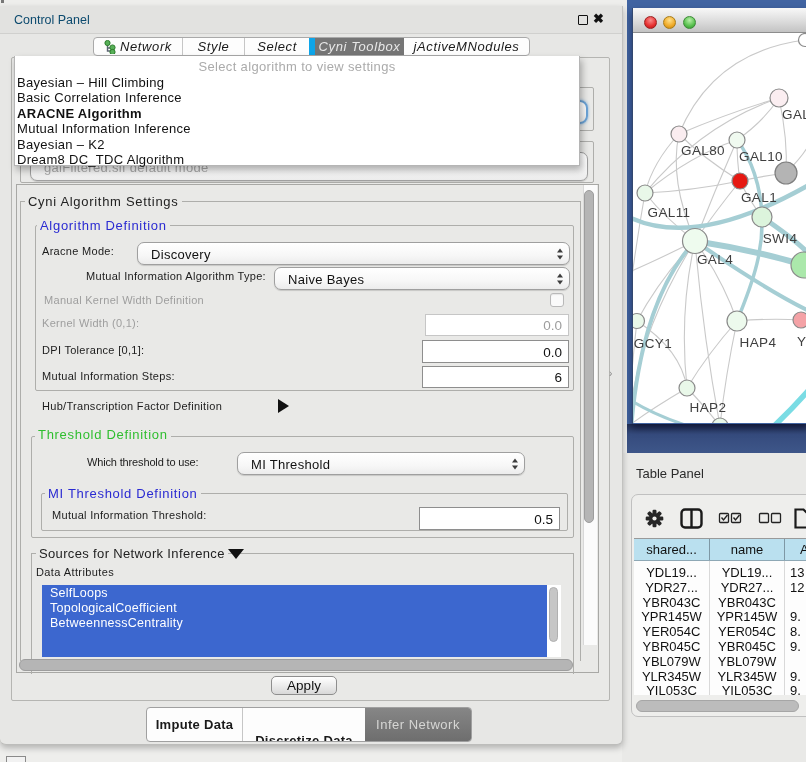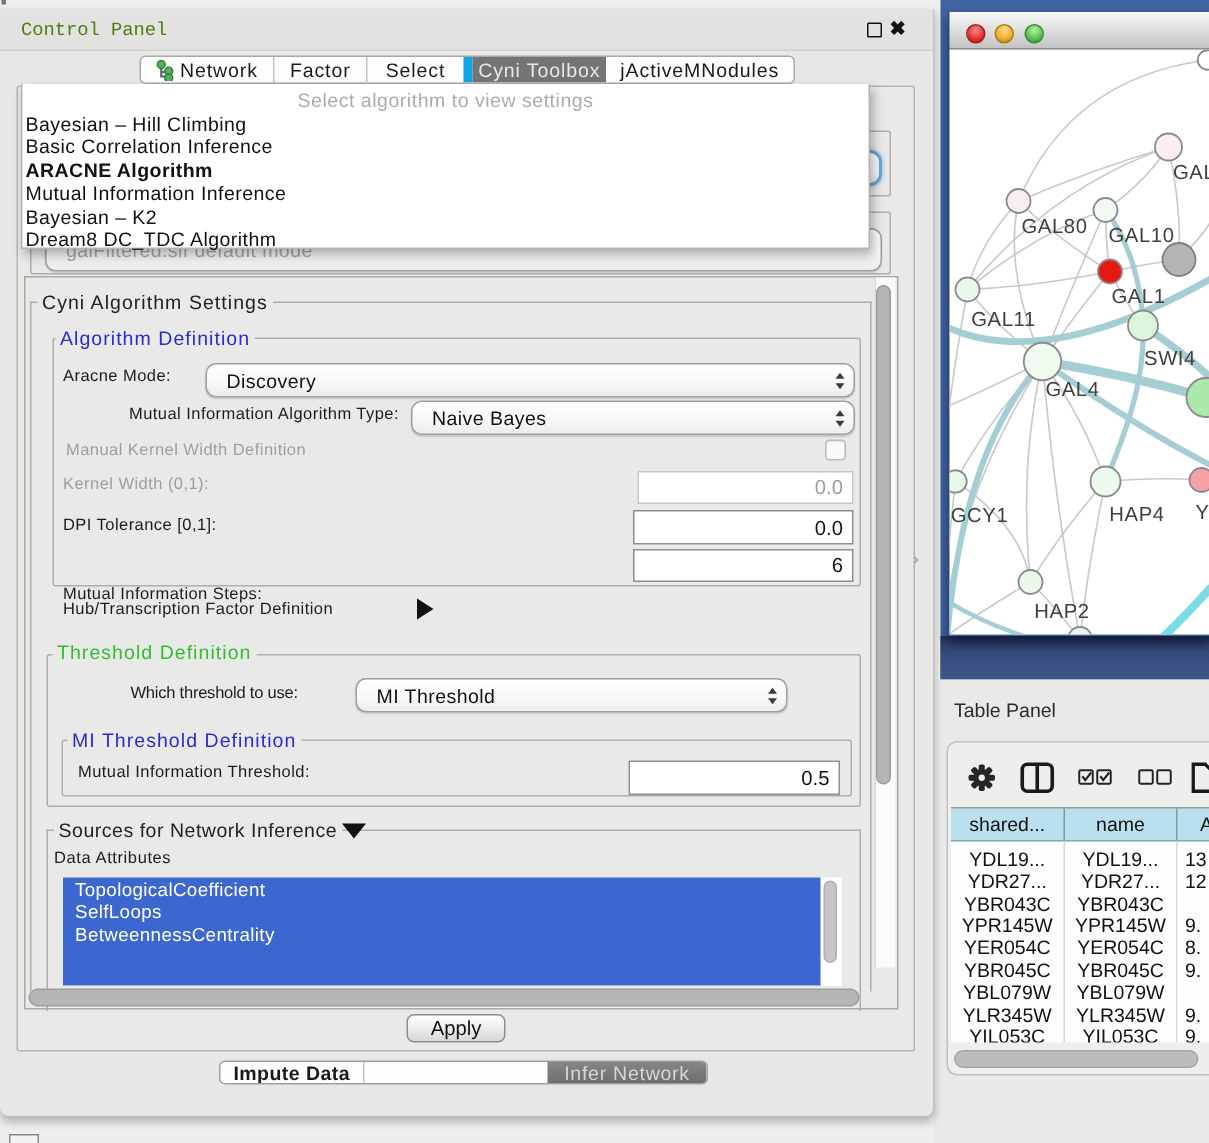--- a/index.html
+++ b/index.html
@@ -198,41 +198,41 @@
   <div style="position:absolute;left:156px;top:118.4px;">9.</div>
 </div>
 
 <div class="abs" style="left:636px;top:700px;width:163px;height:12px;background:#bcbcbc;
      border:1px solid #a6a6a6;border-radius:6px;box-sizing:border-box;"></div>
 
 <div class="abs" style="left:0;top:6px;width:622px;height:738px;background:#e7e7e5;
      border-radius:0 0 6px 6px;border-right:1px solid #c2c2c0;border-bottom:1px solid #bdbdbb;box-shadow:0 3px 6px rgba(0,0,0,0.25);"></div>
 <div class="abs" style="left:0;top:6px;width:622px;height:27px;background:#e2e2e0;
      border-bottom:1px solid #d0d0ce;"></div>
-<div class="abs" style="left:14px;top:13px;font-size:12.5px;color:#4d7c0f;font-family:Liberation Mono, monospace;">Control Panel</div>
+<div class="abs" style="left:14px;top:13px;font-size:12.5px;color:#0c4a6e;">Control Panel</div>
 <div class="abs" style="left:578px;top:14.5px;width:8px;height:8px;border:1.6px solid #111;border-radius:1px;"></div>
 <div class="abs" style="left:593px;top:11px;font-size:13px;font-weight:bold;color:#111;">✖</div>
 
 <div class="abs" style="left:598px;top:72px;width:1px;height:628px;background:#c9c9c7;"></div>
 <div class="abs" style="left:16px;top:72px;width:583px;height:1px;background:#c9c9c7;"></div>
 
 <div class="abs" style="left:93px;top:37px;width:435px;height:17px;background:#fdfdfd;
      border:1px solid #a9a9a9;border-radius:4px;overflow:hidden;display:flex;
-     font-size:13px;letter-spacing:0.6px;color:#1a1a1a;">
+     font-size:13px;letter-spacing:0.6px;color:#1a1a1a;font-style:italic;">
   <div style="width:88px;display:flex;align-items:center;justify-content:center;border-right:1px solid #c6c6c6;">
     <svg width="13" height="14" viewBox="0 0 13 14" style="margin-right:3px;flex:none;">
       <path d="M3.5,4 V11 H7" fill="none" stroke="#5a6470" stroke-width="1.4"></path>
       <path d="M3.5,8 H7" fill="none" stroke="#5a6470" stroke-width="1.4"></path>
       <circle cx="3.5" cy="3" r="2.6" fill="#58b058" stroke="#2e7d2e"></circle>
       <circle cx="8.5" cy="7.5" r="2.6" fill="#58b058" stroke="#2e7d2e"></circle>
       <circle cx="8.5" cy="12" r="2.6" fill="#58b058" stroke="#2e7d2e"></circle>
     </svg>
     <span>Network</span>
   </div>
-  <div style="width:61px;display:flex;align-items:center;justify-content:center;border-right:1px solid #c6c6c6;">Factor</div>
+  <div style="width:61px;display:flex;align-items:center;justify-content:center;border-right:1px solid #c6c6c6;">Style</div>
   <div style="width:64px;display:flex;align-items:center;justify-content:center;border-right:6px solid #0ea5e9;">Select</div>
   <div style="width:89px;display:flex;align-items:center;justify-content:center;background:#757575;color:#e8e8e8;">Cyni Toolbox</div>
   <div style="flex:1;display:flex;align-items:center;justify-content:center;">jActiveMNodules</div>
 </div>
 
 <div class="abs" style="left:11px;top:57px;width:599px;height:644px;border:1px solid #b5b5b2;
      background:#e9e9e7;border-radius:2px;box-sizing:border-box;"></div>
 
 <div class="grp" style="left:20px;top:87px;width:574px;height:44px;"></div>
 <div class="abs combo" style="left:30px;top:100px;width:558px;height:24px;border:2.5px solid #6ba3d6;
@@ -266,21 +266,21 @@
 <div class="abs" style="left:550px;top:293px;width:12px;height:12px;background:#fafafa;
      border:1px solid #b9b9b9;border-radius:3px;box-shadow:inset 0 1px 1px rgba(0,0,0,0.08);"></div>
 <div class="lbl dis" style="left:42px;top:317px;">Kernel Width (0,1):</div>
 <div class="field" style="left:425px;top:314px;width:144px;height:22px;border-color:#c6c6c6;color:#9d9d9d;">
     <span>0.0</span>
   </div>
 <div class="lbl" style="left:42px;top:344px;">DPI Tolerance [0,1]:</div>
 <div class="field" style="left:422px;top:340px;width:147px;height:23px;">
     <span>0.0</span>
   </div>
-<div class="lbl" style="left:42px;top:370px;margin-top:20px;">Mutual Information Steps:</div>
+<div class="lbl" style="left:42px;top:370px;">Mutual Information Steps:</div>
 <div class="field" style="left:422px;top:366px;width:147px;height:22px;">
     <span>6</span>
   </div>
 
 <div class="lbl" style="left:42px;top:400px;">Hub/Transcription Factor Definition</div>
 <div class="abs" style="left:278px;top:399px;width:0;height:0;border-top:7px solid transparent;
      border-bottom:7px solid transparent;border-left:11px solid #111;"></div>
 
 <div class="grp" style="left:31px;top:436px;width:543px;height:102px;"></div>
 <div class="gtit" style="left:35px;top:427px;color:#2fbe2f;">Threshold Definition</div>
@@ -303,36 +303,36 @@
 <div class="gtit" style="left:36px;top:546px;color:#222;letter-spacing:0.35px;">Sources for Network Inference</div>
 <div class="abs" style="left:228px;top:549px;width:0;height:0;border-left:8px solid transparent;
      border-right:8px solid transparent;border-top:10px solid #111;"></div>
 
 <div class="lbl" style="left:36px;top:566px;letter-spacing:0.4px;">Data Attributes</div>
 
 <div class="abs" style="left:42px;top:585px;width:519px;height:72px;background:#ffffff;"></div>
 <div class="abs" style="left:42px;top:585px;width:505px;height:71.5px;background:#3c67cf;
      font-size:12.5px;color:#ffffff;line-height:15px;padding-top:1px;box-sizing:border-box;
      letter-spacing:0.25px;">
+  <div style="padding-left:8px;">SelfLoops</div>
   <div style="padding-left:8px;">TopologicalCoefficient</div>
-  <div style="padding-left:8px;">SelfLoops</div>
   <div style="padding-left:8px;">BetweennessCentrality</div>
 </div>
 <div class="scrthumb" style="left:549px;top:587px;width:9px;height:55px;background:#c6c6c6;border-color:#b0b0b0;"></div>
 
 <div class="abs" style="left:583px;top:185px;width:14px;height:460px;background:#fbfbfb;
      border-left:1px solid #d8d8d8;box-sizing:border-box;"></div>
 <div class="scrthumb" style="left:584px;top:190px;width:9.5px;height:333px;"></div>
 <div class="scrthumb" style="left:19px;top:659px;width:554px;height:12px;"></div>
 
 <div class="abs" style="left:271px;top:676px;width:66px;height:19px;border:1px solid #8e8e8e;
      border-radius:5px;background:linear-gradient(#ffffff,#e8e8e8 60%,#d8d8d8);
      font-size:13.5px;color:#111;text-align:center;line-height:18px;box-sizing:border-box;">Apply</div>
 
-<div class="abs" style="left:146px;top:707px;width:326px;height:16px;background:#fdfdfd;
+<div class="abs" style="left:146px;top:707px;width:326px;height:35px;background:#fdfdfd;
      border:1px solid #a0a0a0;border-radius:4px;overflow:hidden;display:flex;box-sizing:border-box;
      font-size:13px;font-weight:bold;letter-spacing:0.3px;color:#1a1a1a;">
   <div style="width:95px;display:flex;align-items:center;justify-content:center;border-right:1px solid #c6c6c6;">Impute Data</div>
   <div style="width:122px;display:flex;align-items:center;justify-content:center;margin-top:32px;">Discretize Data</div>
   <div style="flex:1;display:flex;align-items:center;justify-content:center;font-weight:normal;
        letter-spacing:0.5px;background:linear-gradient(#868686,#6e6e6e);color:#d6d6d4;">Infer Network</div>
 </div>
 
 <div class="abs" style="left:6px;top:756px;width:18px;height:14px;background:#f2f2f2;border:1.5px solid #8a8a8a;"></div>
 

